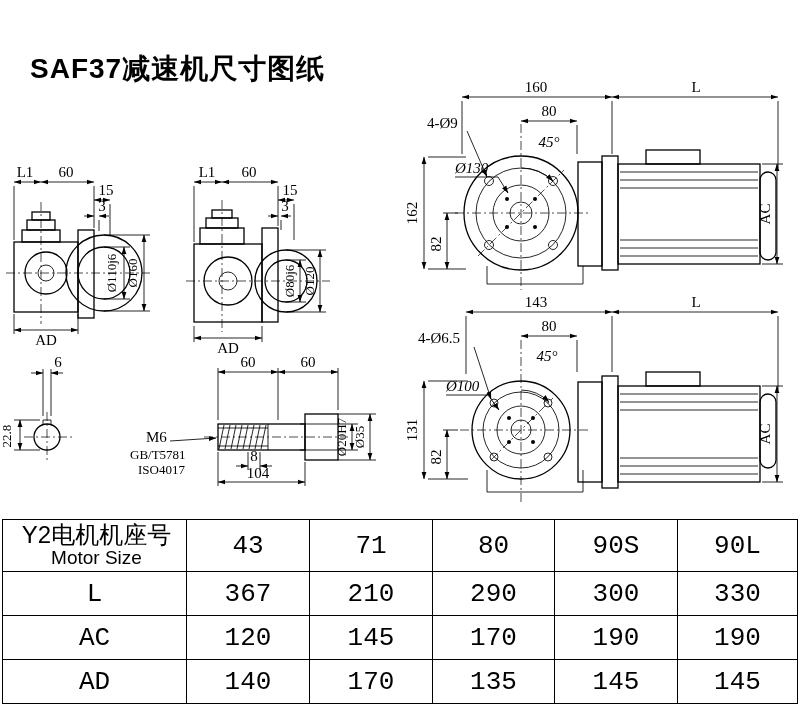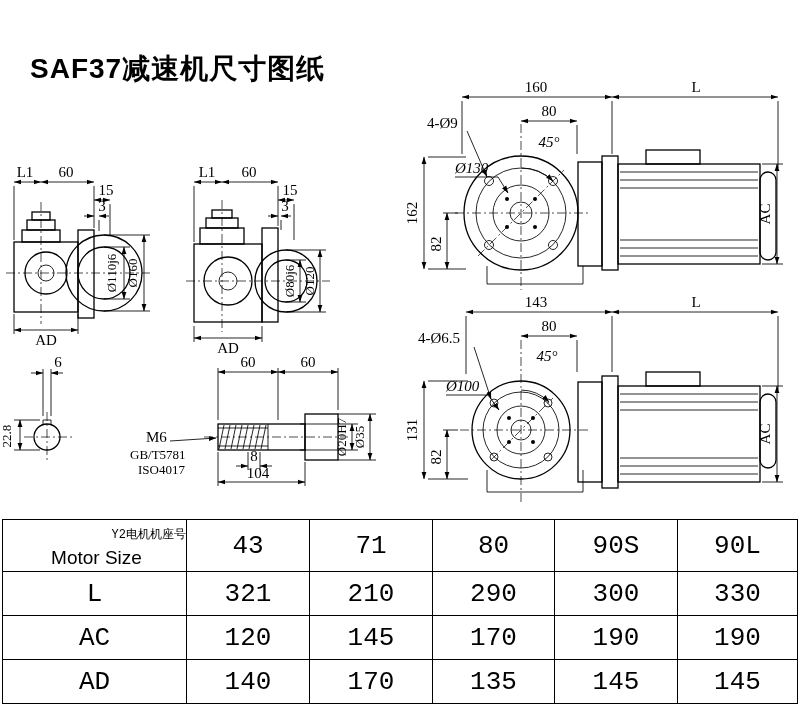--- a/index.html
+++ b/index.html
@@ -22,21 +22,21 @@
   svg text.it { font-style:italic; }
   .dot { fill:#000; stroke:none; }
 
   
   .dim-table { position:absolute; left:2px; top:519px; width:795px; border-collapse:collapse; table-layout:fixed; }
   .dim-table td, .dim-table th { border:1px solid #000; text-align:center; vertical-align:middle;
        font-family:"Liberation Mono", monospace; font-size:26px; font-weight:normal; color:#000; }
   .dim-table tr.hdr td, .dim-table tr.hdr th { height:52px; }
   .dim-table tr.row td, .dim-table tr.row th { height:44px; }
   .label-col { text-align:left; padding-left:4px; }
-  .hdr-cn { font-family:Liberation Mono, monospace; font-size:12px; line-height:24px;text-align:right; }
+  .hdr-cn { font-family:Liberation Sans, sans-serif; font-size:24px; line-height:24px; }
   .hdr-en { font-family:Liberation Sans, sans-serif; font-size:19px; line-height:22px; }
 </style>
 </head>
 <body>
 
 <div class="page">
 
   <div class="page-title">SAF37减速机尺寸图纸</div>
 
 
@@ -319,21 +319,21 @@
         <div class="hdr-en">Motor Size</div>
       </th>
       <td>43</td>
       <td>71</td>
       <td>80</td>
       <td>90S</td>
       <td>90L</td>
     </tr>
     <tr class="row">
       <th>L</th>
-      <td>321</td>
+      <td>367</td>
       <td>210</td>
       <td>290</td>
       <td>300</td>
       <td>330</td>
     </tr>
     <tr class="row">
       <th>AC</th>
       <td>120</td>
       <td>145</td>
       <td>170</td>

